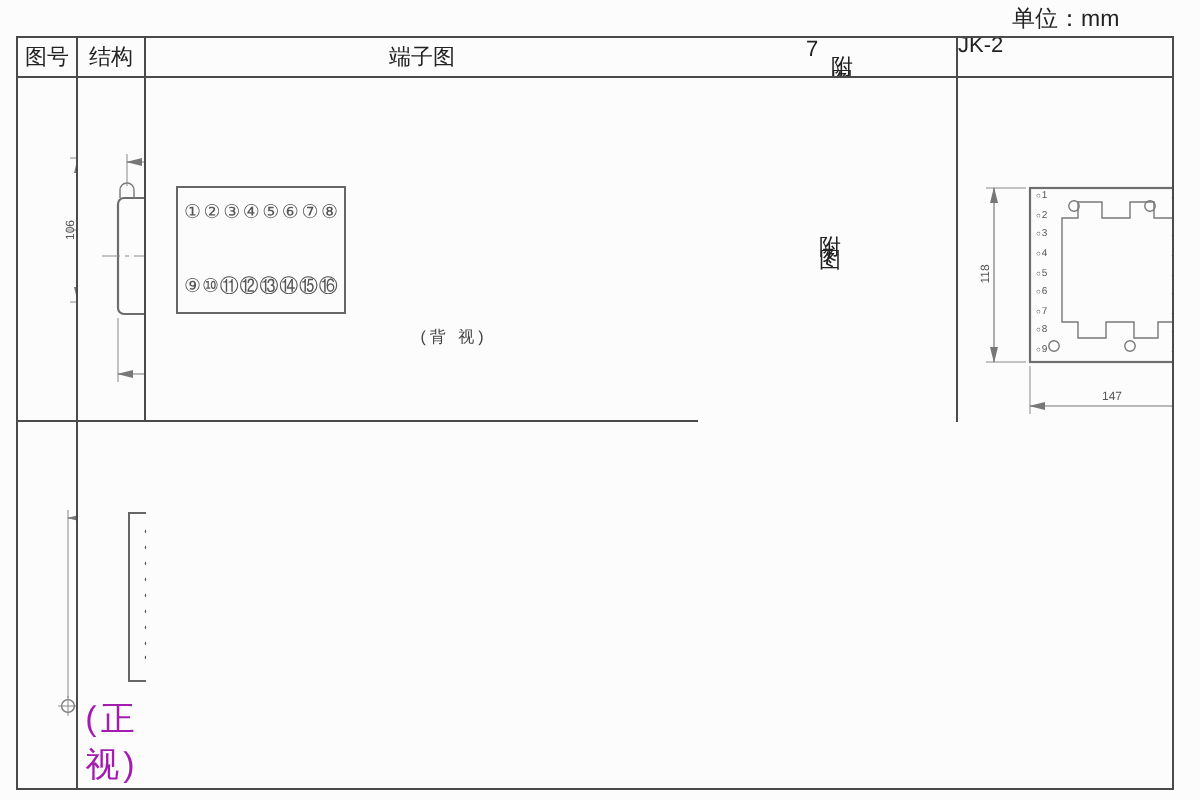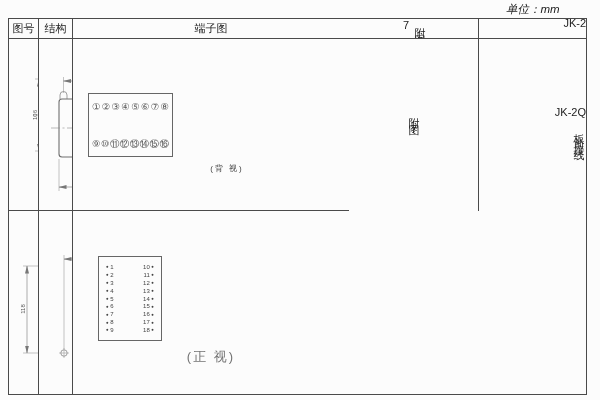--- a/index.html
+++ b/index.html
@@ -1,31 +1,31 @@
 <!DOCTYPE html>
 <html><head>
 <meta charset="utf-8">
 <style>
   html,body{margin:0;padding:0;background:#fff;}
   .sheet{position:relative;width:600px;height:400px;background:#fcfcfc;
          font-family:"Liberation Sans","DejaVu Sans",sans-serif;color:#333;overflow:hidden;}
-  .unit{position:absolute;top:2px;left:506px;font-size:11.5px;color:#222;font-style:italic;}
+  .unit{position:absolute;top:2px;left:506px;font-size:11.5px;color:#222;}
   .tbl{position:absolute;left:8px;top:18px;width:579px;height:377px;
        border:1px solid #4a4a4a;display:grid;box-sizing:border-box;
        grid-template-columns:30px 34px 276px 130px 108px;
        grid-template-rows:20px 172px 183px;}
   .cell{position:relative;border-right:1px solid #4a4a4a;border-bottom:1px solid #4a4a4a;overflow:hidden;}
   .cell.last{border-right:none;justify-content:center;}
   .cell.bot{border-bottom:none;}
   .hd{display:flex;align-items:center;justify-content:center;font-size:11px;color:#222;white-space:nowrap;}
   .ls8{letter-spacing:8px;text-indent:8px;}
   .ls2{letter-spacing:2px;text-indent:2px;}
   .cen{display:flex;align-items:center;justify-content:center;}
   .vstack{writing-mode:vertical-rl;text-orientation:upright;letter-spacing:7px;font-size:11px;color:#222;}
-  .structc{display:flex;flex-direction:column;align-items:flex-end;justify-content:center;gap:7px;}
+  .structc{display:flex;flex-direction:column;align-items:flex-start;justify-content:center;gap:7px;}
   .model{font-size:11px;color:#222;}
   .wstack{writing-mode:vertical-rl;text-orientation:upright;letter-spacing:5px;font-size:11px;color:#222;}
   
   .ol{fill:none;stroke:#6e6e6e;stroke-width:1.1;}
   .ol2{fill:none;stroke:#787878;stroke-width:.7;}
   .dim{stroke:#777;stroke-width:.6;fill:none;}
   .ext{stroke:#8a8a8a;stroke-width:.5;fill:none;}
   .cl{stroke:#8a8a8a;stroke-width:.6;stroke-dasharray:9 2.5 2 2.5;}
   .dsh{stroke:#8a8a8a;stroke-width:.6;stroke-dasharray:4 2.5;}
   text.d{fill:#555;font-size:6px;font-family:"Liberation Sans","DejaVu Sans",sans-serif;}
@@ -37,22 +37,22 @@
   .trow{display:flex;justify-content:space-between;font-size:9.5px;color:#555;
         font-family:"DejaVu Sans",sans-serif;line-height:1;}
   .vlab1{position:absolute;top:124px;left:16px;width:100%;text-align:center;font-size:8px;
          letter-spacing:2px;color:#444;}
   .tbox2{position:absolute;left:25px;top:45px;width:64px;height:85px;border:1px solid #666;box-sizing:border-box;}
   .tcols{display:flex;justify-content:space-between;height:100%;padding:7px 7px;box-sizing:border-box;}
   .tcol{display:flex;flex-direction:column;justify-content:space-between;font-size:6px;color:#444;line-height:1;}
   .tcol.r{text-align:right;}
   .tl::before{content:"●";font-size:4.5px;margin-right:1.5px;vertical-align:12%;}
   .tr::after{content:"●";font-size:4.5px;margin-left:1.5px;vertical-align:12%;}
-  .vlab2{position:absolute;top:137px;left:0;width:100%;text-align:center;font-size:13px;
-         letter-spacing:2px;color:#737373;}
+  .vlab2{position:absolute;top:137px;left:0;width:100%;text-align:center;font-size:17px;
+         letter-spacing:2px;color:#a21caf;}
   
   .plL,.plR{position:absolute;top:57px;height:82px;display:flex;flex-direction:column;
             justify-content:space-between;line-height:1;}
   .plL{left:39px;width:14px;}
   .plR{left:98px;width:17px;text-align:right;}
   .pn{font-size:5px;color:#555;}
   .plL .pn::before{content:"○";font-size:4px;margin-right:.5px;}
   .plR .pn::after{content:"○";font-size:4px;margin-left:.5px;}
 </style>
 </head>
@@ -199,24 +199,20 @@
             <span class="circ">⑯</span>
           </div>
       </div>
       <div class="vlab1">(背 视)</div>
     </div>
 
     <div class="cell cen bot">
       <div class="vstack">附图7</div>
     </div>
 
-    <div class="cell structc bot">
-      <div class="model">JK-2Q</div>
-      <div class="wstack">板前接线</div>
-    </div>
 
     <div class="cell bot">
       <svg width="276" height="183" viewBox="0 0 276 183">
         <defs>
           <marker id="ar3" viewBox="0 0 8 4" markerWidth="8" markerHeight="4" refX="7.5" refY="2" orient="auto-start-reverse" markerUnits="userSpaceOnUse">
             <path d="M0,0L8,2L0,4Z" fill="#777"></path>
           </marker>
         </defs>
         <g>
           <rect class="ol" x="36" y="55" width="82" height="87"></rect>

